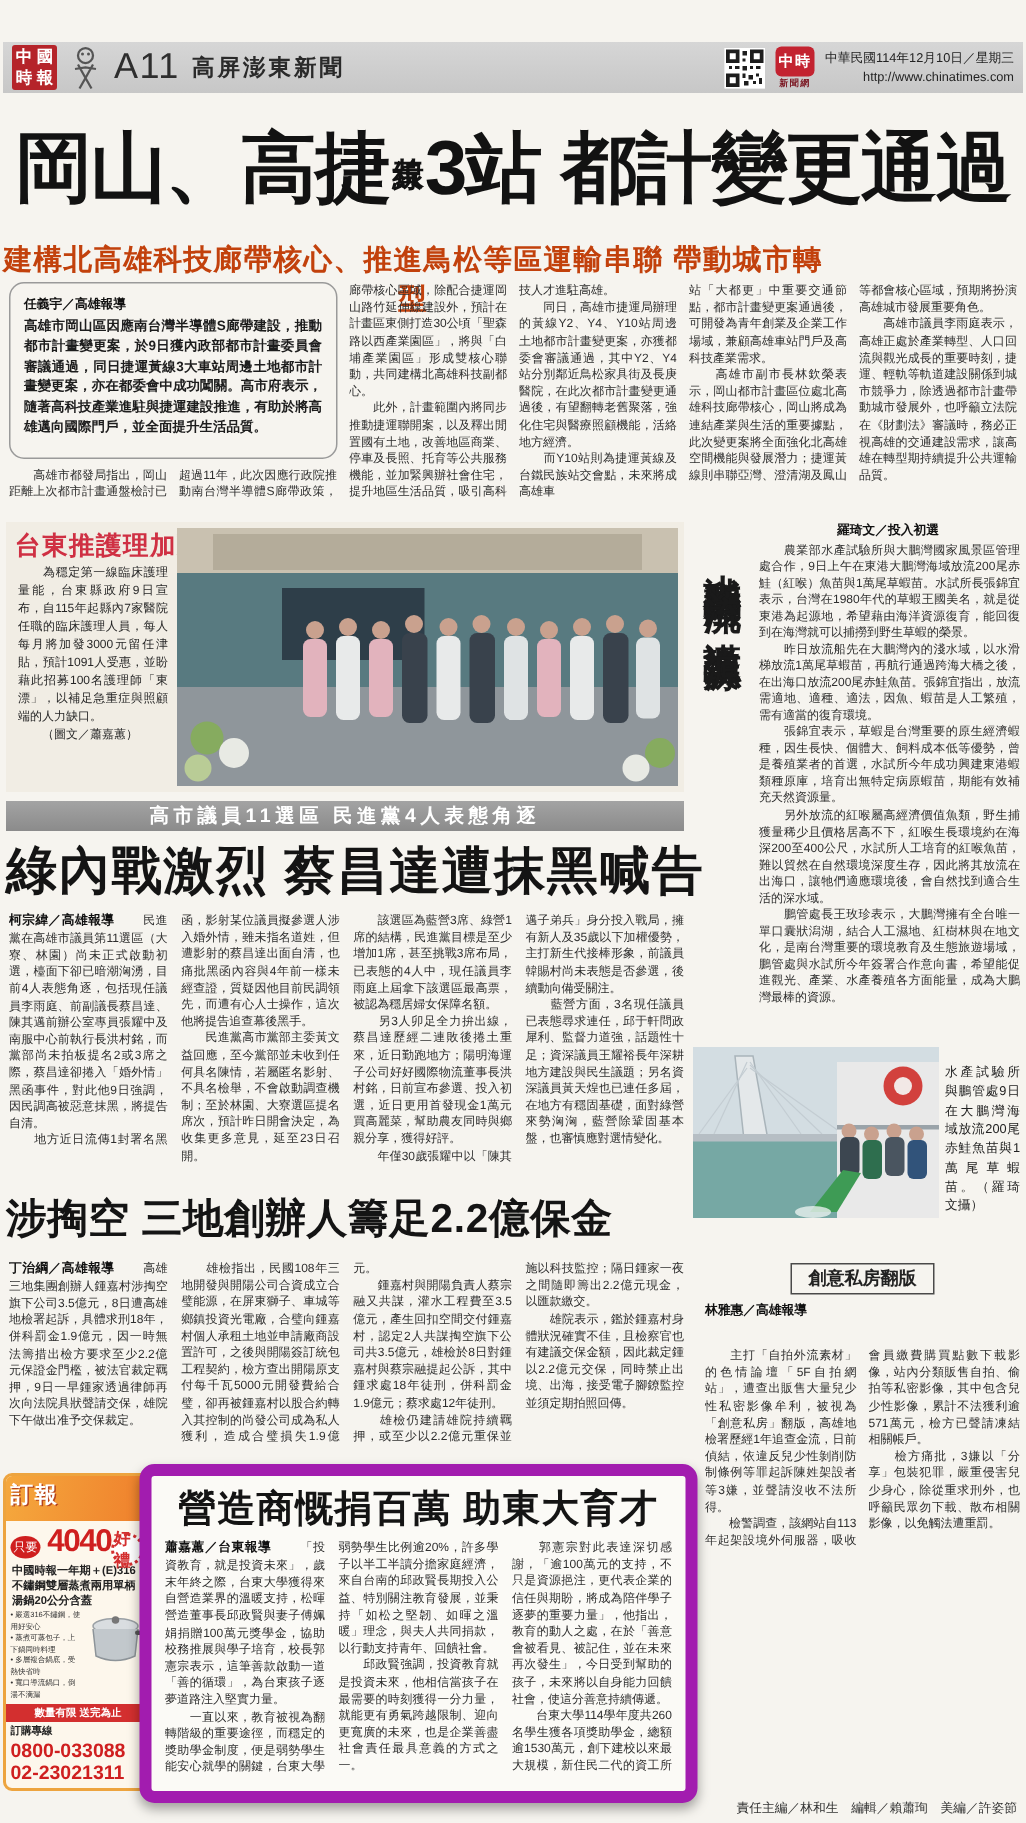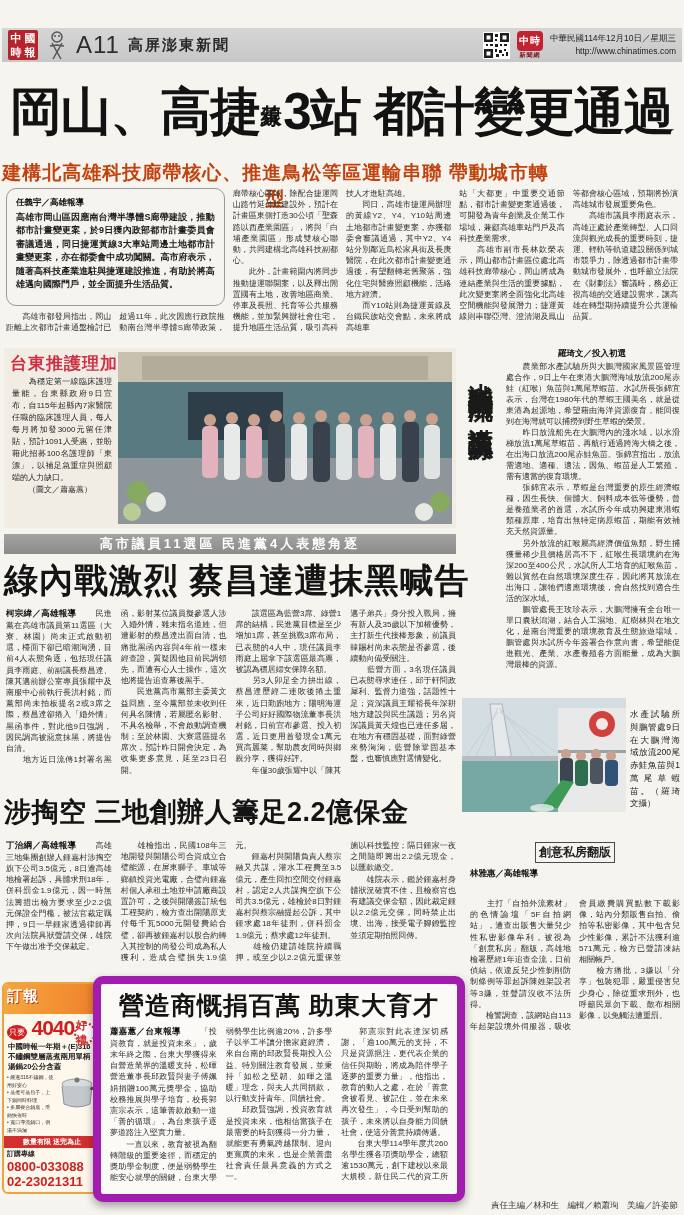--- a/index.html
+++ b/index.html
@@ -76,21 +76,21 @@
              letter-spacing:1px; white-space:nowrap; }
   .gw-body { left:6px; top:608px; width:450px; height:180px; overflow:hidden; }
 
   
   .emb-head { left:4px; top:794px; width:452px; font-size:27px; font-weight:900; color:#141414;
               letter-spacing:0.5px; white-space:nowrap; }
   .emb-body { left:6px; top:840px; width:450px; height:136px; overflow:hidden; }
 
   
   .selfie { left:470px; top:842px; width:210px; height:352px; }
-  .selfie-kicker { width:80px; margin:0 auto 4px; border:1.5px solid #4a4a4a; text-align:center;
+  .selfie-kicker { width:96px; margin:0 auto 4px; border:1.5px solid #4a4a4a; text-align:center;
                    font-size:12px; font-weight:bold; padding:1px 0; color:#222; }
   .selfie-head { font-size:25px; font-weight:900; color:#141414; line-height:1.15; text-align:left; }
   .selfie-byline { margin:5px 0 18px; }
   .selfie-body { height:252px; overflow:hidden; }
 
   
   .ad { left:2px; top:982px; width:100px; height:212px; border:2px solid #eda43f; border-radius:6px;
         background:#fdf7ec; overflow:hidden; z-index:1; }
   .ad-top { background:linear-gradient(100deg,#f5a83d,#ef7f2c); height:30px; position:relative; }
   .ad-tag { position:absolute; left:3px; top:3px; color:#fff; font-size:15px; font-weight:900;

